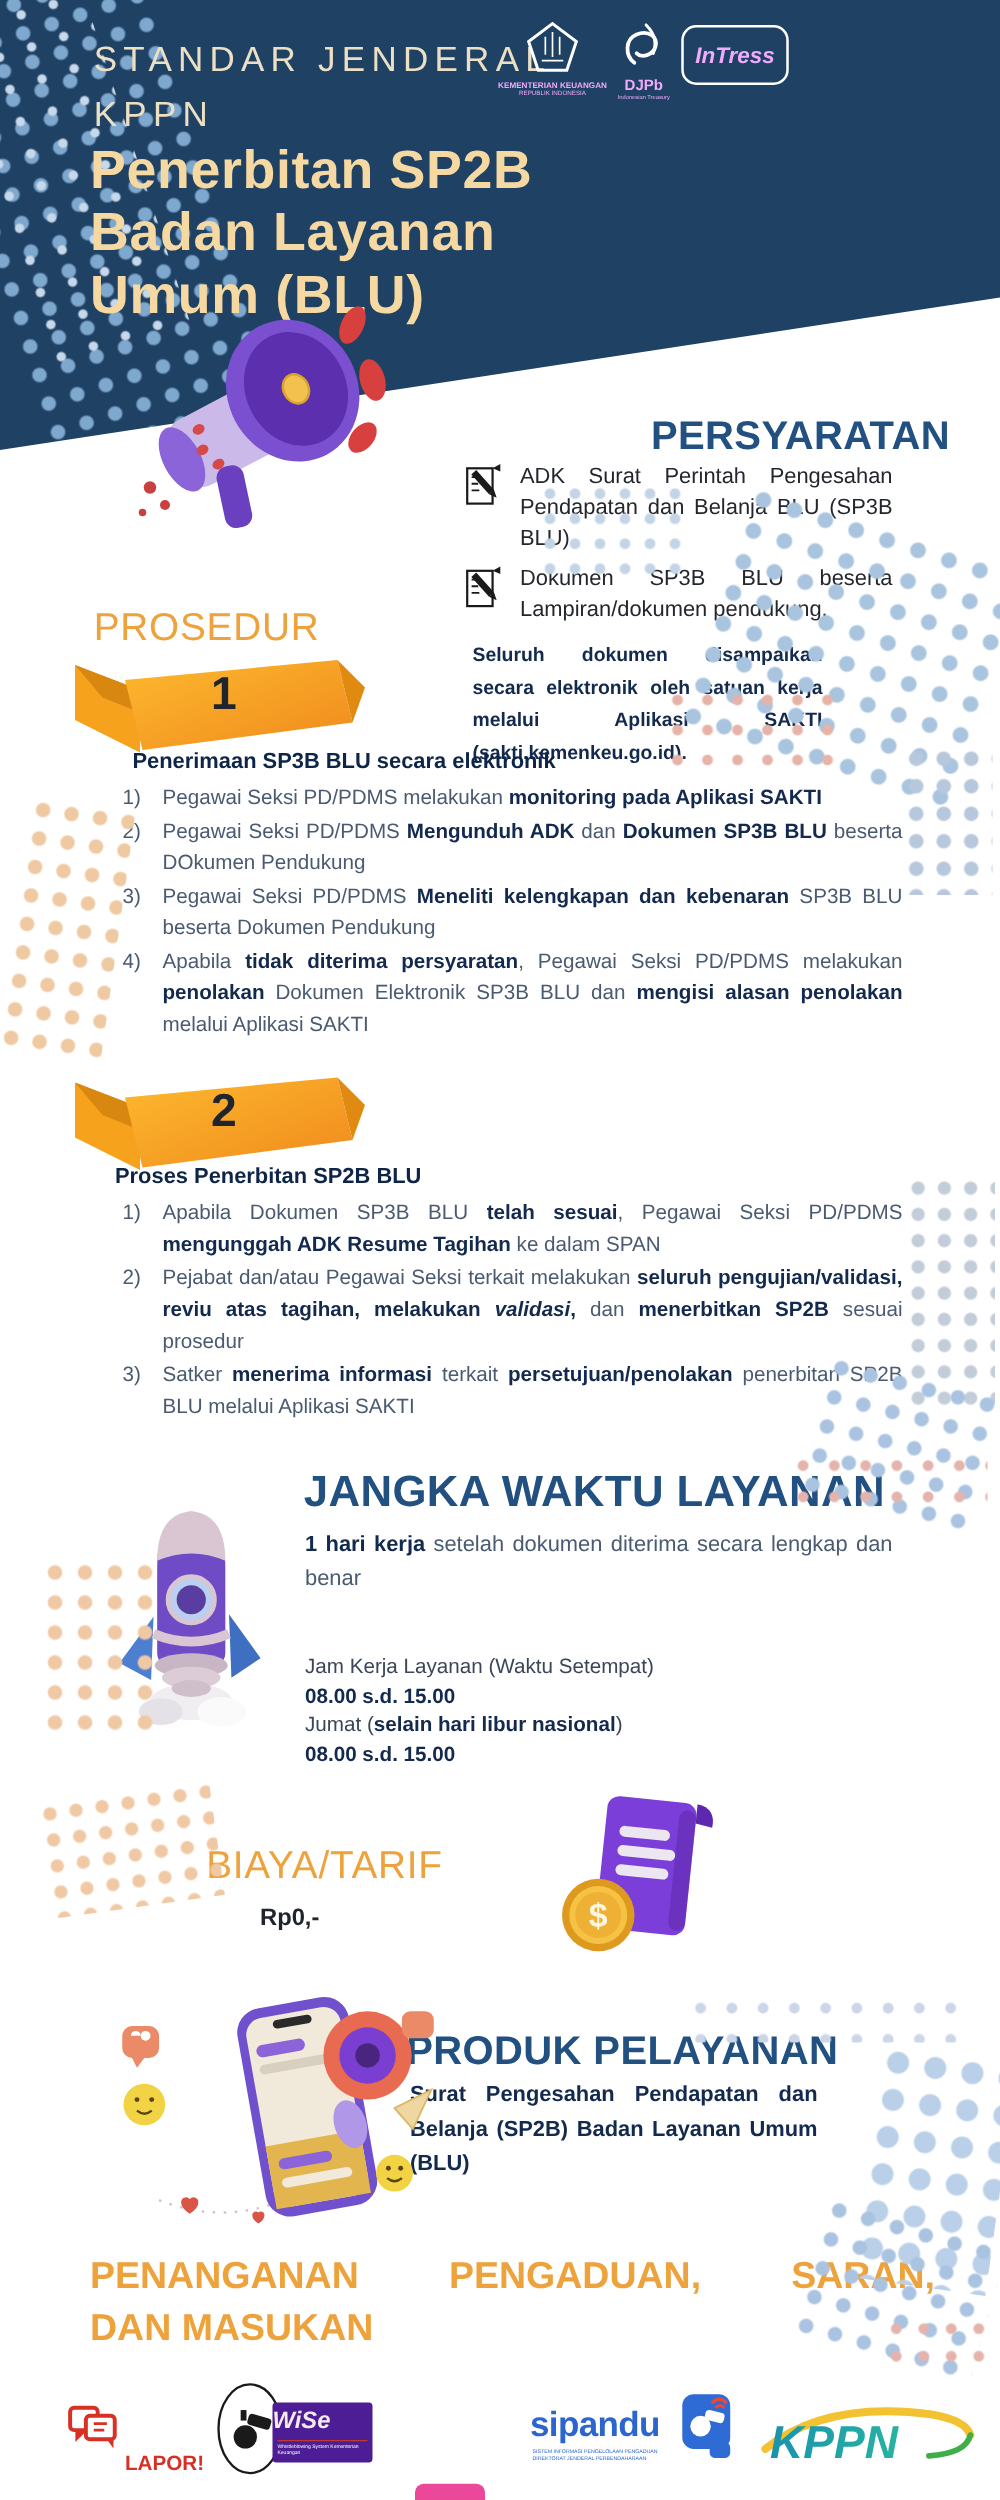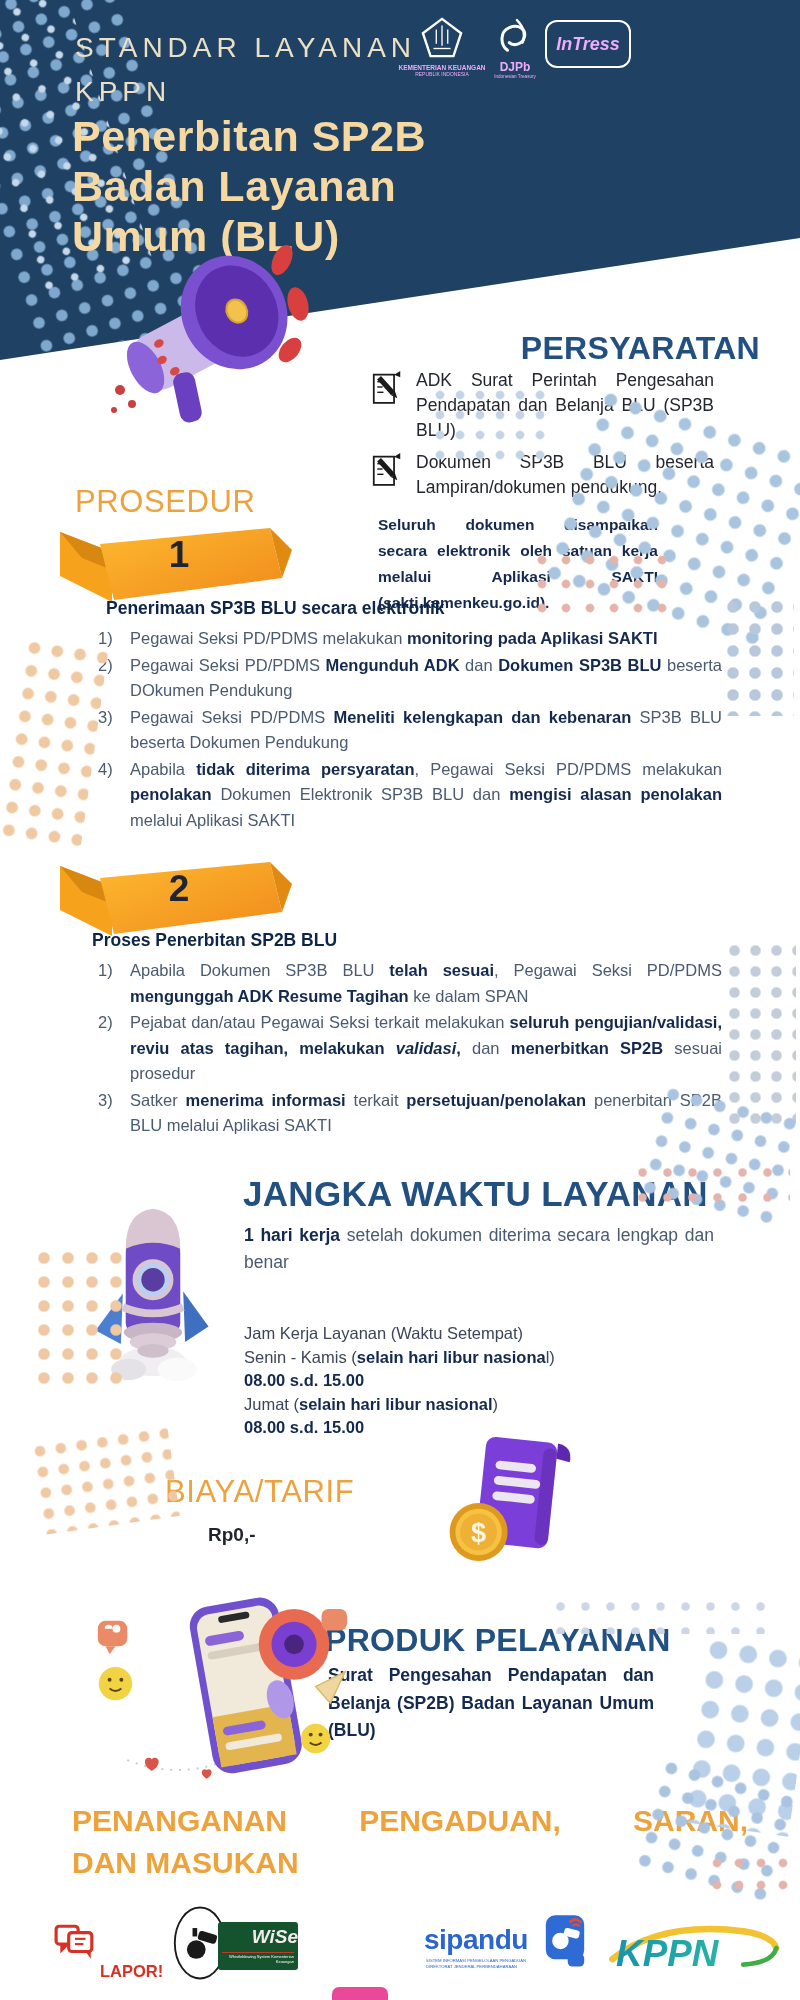--- a/index.html
+++ b/index.html
@@ -41,42 +41,42 @@
   .lead{position:absolute;left:244px;width:470px;font-size:17.5px;line-height:27px;color:#4a5a70;
         text-align:justify;margin:0;}
   .hours{position:absolute;left:244px;font-size:16.5px;line-height:23.5px;color:#3c4658;}
   
   .produk-body{position:absolute;left:328px;width:326px;font-size:17.5px;line-height:27.5px;
                font-weight:bold;color:#13294e;text-align:justify;margin:0;}
   
   .pengaduan{position:absolute;left:72px;width:676px;color:#eda23c;font-weight:800;font-size:30px;line-height:42px;}
   .pengaduan .l1{text-align:justify;text-align-last:justify;}
   
-  .wise-box{position:absolute;left:218px;top:1922px;width:80px;height:48px;background:#14532d;
-            border-radius:3px;text-align:right;}
+  .wise-box{position:absolute;left:218px;top:1922px;width:80px;height:48px;background:#4c1d95;
+            border-radius:3px;text-align:left;}
   .wise-box .wname{color:#f3eaea;font-size:19px;font-weight:bold;font-style:italic;line-height:30px;}
   .wise-box .wsub{color:#fff;font-size:4px;border-top:1px solid #c0392b;margin:0 4px;padding-top:1px;}
   .hai-box{position:absolute;left:332px;top:1987px;width:56px;height:76px;background:#ec4899;
            border-radius:7px;text-align:center;}
   .hai-box .hname{color:#fff;font-size:23px;font-weight:bold;line-height:76px;letter-spacing:.5px;}
   .hai-dot{position:absolute;left:37px;top:24px;width:6px;height:6px;background:#f4a62a;border-radius:50%;}
   .sipandu-name{position:absolute;left:424px;top:1924px;font-size:28px;font-weight:bold;color:#2b66cf;letter-spacing:-.5px;}
   .sipandu-sub{position:absolute;left:426px;color:#2b66cf;font-size:4.2px;white-space:nowrap;}
   .lapor-text{position:absolute;left:100px;top:1934px;color:#d93025;font-weight:bold;font-size:16.5px;margin-top:28px;}
 </style>
 </head>
 <body>
 
 <div id="poster">
 
   <div id="header">
     <div class="dots" style="left:-20px;top:-20px;width:190px;height:370px;--c:#7fa8cf;--r:5px;--g:24px;transform:rotate(-18deg);"></div>
     <div class="dots" style="left:-8px;top:-6px;width:120px;height:300px;--c:#c6d8ea;--r:3px;--g:27px;transform:rotate(-18deg);"></div>
 
-    <div class="eyebrow" style="top:32px;">STANDAR LAYANAN</div>
+    <div class="eyebrow" style="top:32px;">STANDAR JENDERAL</div>
     <div class="eyebrow" style="top:76px;">KPPN</div>
 
     <div class="title-line" style="top:112px;">Penerbitan SP2B</div>
     <div class="title-line" style="top:162px;">Badan Layanan</div>
     <div class="title-line" style="top:212px;">Umum (BLU)</div>
 
     <div class="logo" style="left:396px;top:16px;width:92px;">
       <span>
         <svg width="42" height="44" viewBox="0 0 44 44">
           <polygon points="22,2 42,17 34,41 10,41 2,17" fill="none" stroke="#fff" stroke-width="2.5"></polygon>
@@ -239,21 +239,20 @@
       <div class="proc-item">
         <span class="num">3)</span>
         <span class="itxt"><span>Satker </span><span class="b">menerima informasi</span><span> terkait </span><span class="b">persetujuan/penolakan</span><span> penerbitan SP2B BLU melalui Aplikasi SAKTI</span></span>
       </div>
     </div>
 
   <div class="h-navy" style="left:243px;top:1174px;font-size:35px;">JANGKA WAKTU LAYANAN</div>
   <p class="lead" style="top:1222px;"><span class="b">1 hari kerja</span><span> setelah dokumen diterima secara lengkap dan benar</span></p>
   <div class="hours" style="top:1281px;margin-top:41px;">
       <div><span>Jam Kerja Layanan (Waktu Setempat)</span></div>
-      <div><span>Senin - Kamis (</span><span class="b">selain hari libur nasiona</span><span>l)</span></div>
       <div><span class="b">08.00 s.d. 15.00</span></div>
       <div><span>Jumat (</span><span class="b">selain hari libur nasional</span><span>)</span></div>
       <div><span class="b">08.00 s.d. 15.00</span></div>
     </div>
 
   <div class="abs" style="left:78px;top:1198px;">
     <svg width="150" height="185" viewBox="0 0 150 190">
       <ellipse cx="75" cy="168" rx="34" ry="15" fill="#f0eef1"></ellipse>
       <ellipse cx="50" cy="176" rx="18" ry="11" fill="#e4e2e6"></ellipse>
       <ellipse cx="100" cy="176" rx="20" ry="12" fill="#fafafa"></ellipse>

